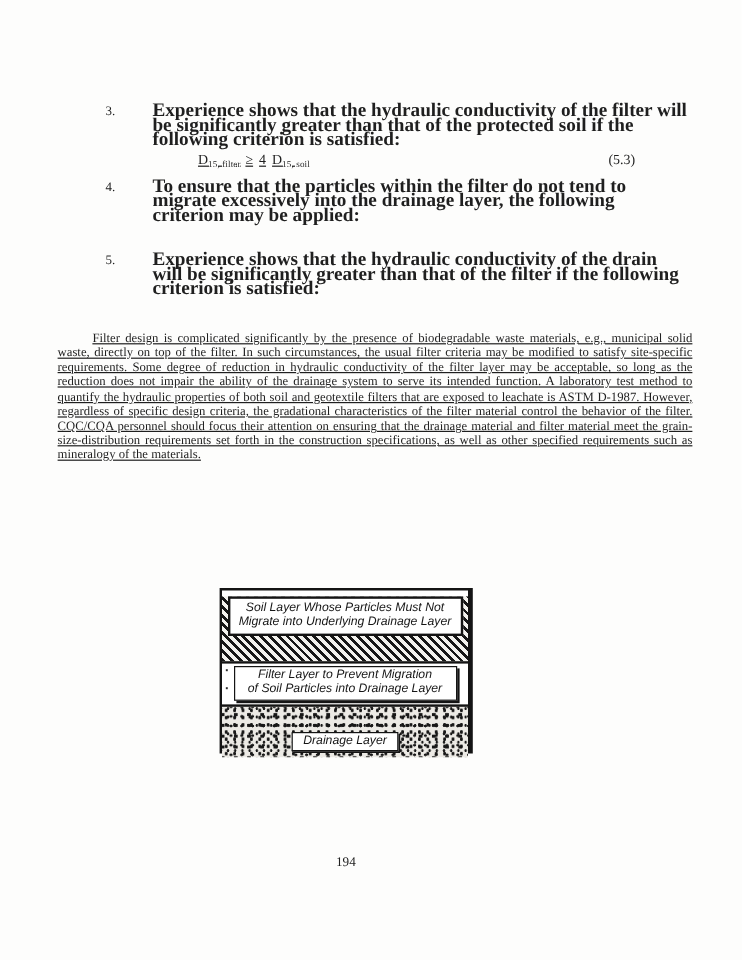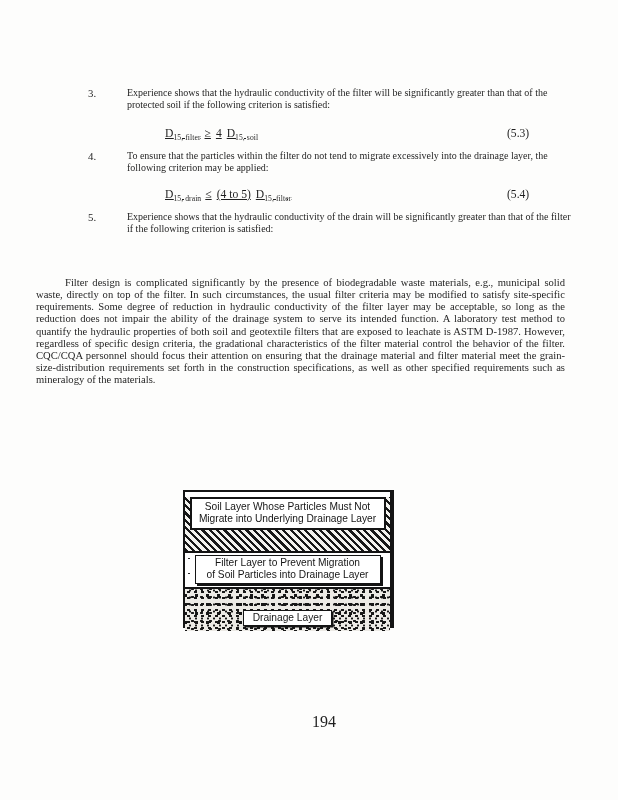--- a/index.html
+++ b/index.html
@@ -15,40 +15,41 @@
     background: #fdfdfc;
     overflow: hidden;
   }
   
   .list-num {
     position: absolute; left: 88px; width: 30px;
     font-size: 10.8px; line-height: 12.2px;
   }
   .list-text {
     position: absolute; left: 127px; width: 447px;
-    font-size: 10px; line-height: 12.2px;
+    font-size: 16px; line-height: 12.2px;
     text-align: left;
+    font-weight: bold;
   }
   
   .equation {
     position: absolute; left: 0; width: 618px; height: 16px;
     font-size: 11.6px;
   }
   .equation .formula { position: absolute; left: 165px; white-space: nowrap; text-decoration: underline; }
   .equation sub {
     font-size: 7.6px; line-height: 0; vertical-align: -2.5px; letter-spacing: 0.1px;
   }
   .equation .op { margin: 0 5px 0 4px; }
   .equation .base2 { margin-left: 5px; }
   .equation .eq-num { position: absolute; left: 507px; }
   
   .body-par {
-    position: absolute; left: 36px; top: 277px; width: 529px;
+    position: absolute; left: 48px; top: 277px; width: 529px;
     font-size: 10.6px; line-height: 12.15px;
-    text-align: justify; text-indent: 29px;
+    text-align: justify; text-indent: 29px; text-decoration: underline;
   }
   
   .figure {
     position: absolute; left: 183px; top: 490px;
     width: 211px; height: 138px;
     box-sizing: border-box;
     border: solid #141414;
     border-width: 2px 4px 4px 2px;
     background: #ffffff;
     font-family: "Liberation Sans", sans-serif;
@@ -81,20 +82,21 @@
     background-position: 0 0, 3px 4px, 6px 2px, 2px 5px;
     text-align: center;
   }
   .label-box {
     box-sizing: border-box;
     background: #ffffff;
     border: 2px solid #141414;
     text-align: center;
     font-size: 10.2px; line-height: 12.4px;
     color: #161616;
+    font-style: italic;
   }
   .soil-label {
     width: 196px; margin: 5px auto 0 auto; padding: 2px 0;
   }
   .filter-label {
     width: 186px; margin: 2px auto 0 auto; padding: 1px 0;
     border-width: 1.5px;
     box-shadow: 2px 2px 0 #141414;
   }
   .drainage-label {
@@ -102,44 +104,39 @@
     border-width: 1.5px;
     box-shadow: 1.5px 1.5px 0 #141414;
   }
   
   .caption {
     position: absolute; left: 108px; top: 661px;
     font-size: 10.9px;
   }
   .page-number {
     position: absolute; left: 280px; top: 713px;
-    font-size: 16px;
-    margin-left: 32px;
+    font-size: 11px;
   }
 </style>
 </head>
 <body>
 
 <div class="page">
 
   <div class="list-num" style="top:87px">3.</div>
   <div class="list-text" style="top:87px">Experience shows that the hydraulic conductivity of the filter will be significantly greater than that of the protected soil if the following criterion is satisfied:</div>
 
   <div class="equation" style="top:127px">
     <span class="formula"><span>D</span><sub>15, filter</sub><span class="op">≥</span><span>4</span><span class="base2">D</span><sub>15, soil</sub></span>
     <span class="eq-num">(5.3)</span>
   </div>
 
   <div class="list-num" style="top:150px">4.</div>
   <div class="list-text" style="top:150px">To ensure that the particles within the filter do not tend to migrate excessively into the drainage layer, the following criterion may be applied:</div>
 
-  <div class="equation" style="top:188px">
-    <span class="formula"><span>D</span><sub>15, drain</sub><span class="op">≤</span><span>(4 to 5)</span><span class="base2">D</span><sub>15, filter</sub></span>
-    <span class="eq-num">(5.4)</span>
-  </div>
 
   <div class="list-num" style="top:211px">5.</div>
   <div class="list-text" style="top:211px">Experience shows that the hydraulic conductivity of the drain will be significantly greater than that of the filter if the following criterion is satisfied:</div>
 
 
   <div class="body-par">Filter design is complicated significantly by the presence of biodegradable waste materials, e.g., municipal solid waste, directly on top of the filter.  In such circumstances, the usual filter criteria may be modified to satisfy site-specific requirements.  Some degree of reduction in hydraulic conductivity of the filter layer may be acceptable, so long as the reduction does not impair the ability of the drainage system to serve its intended function.  A laboratory test method to quantify the hydraulic properties of both soil and geotextile filters that are exposed to leachate is ASTM D-1987.  However, regardless of specific design criteria, the gradational characteristics of the filter material control the behavior of the filter.  CQC/CQA personnel should focus their attention on ensuring that the drainage material and filter material meet the grain-size-distribution requirements set forth in the construction specifications, as well as other specified requirements such as mineralogy of the materials.</div>
 
   <div class="figure">
     <div class="band band-soil">
       <div class="label-box soil-label">

